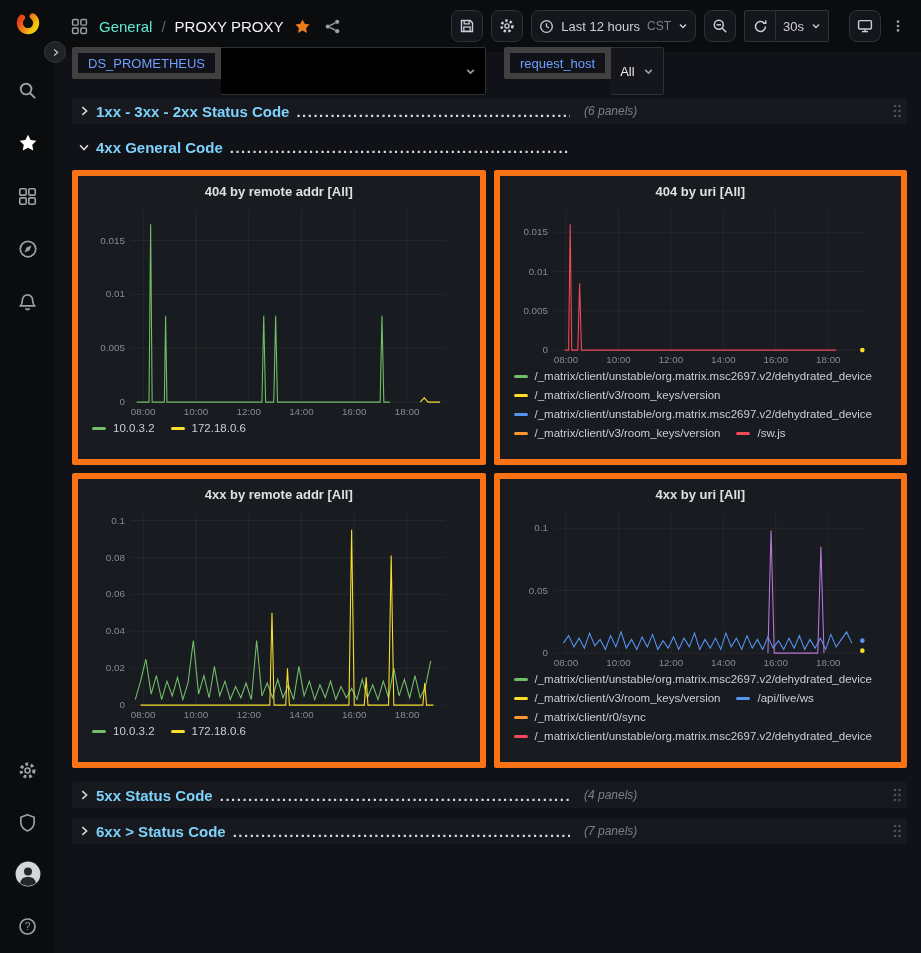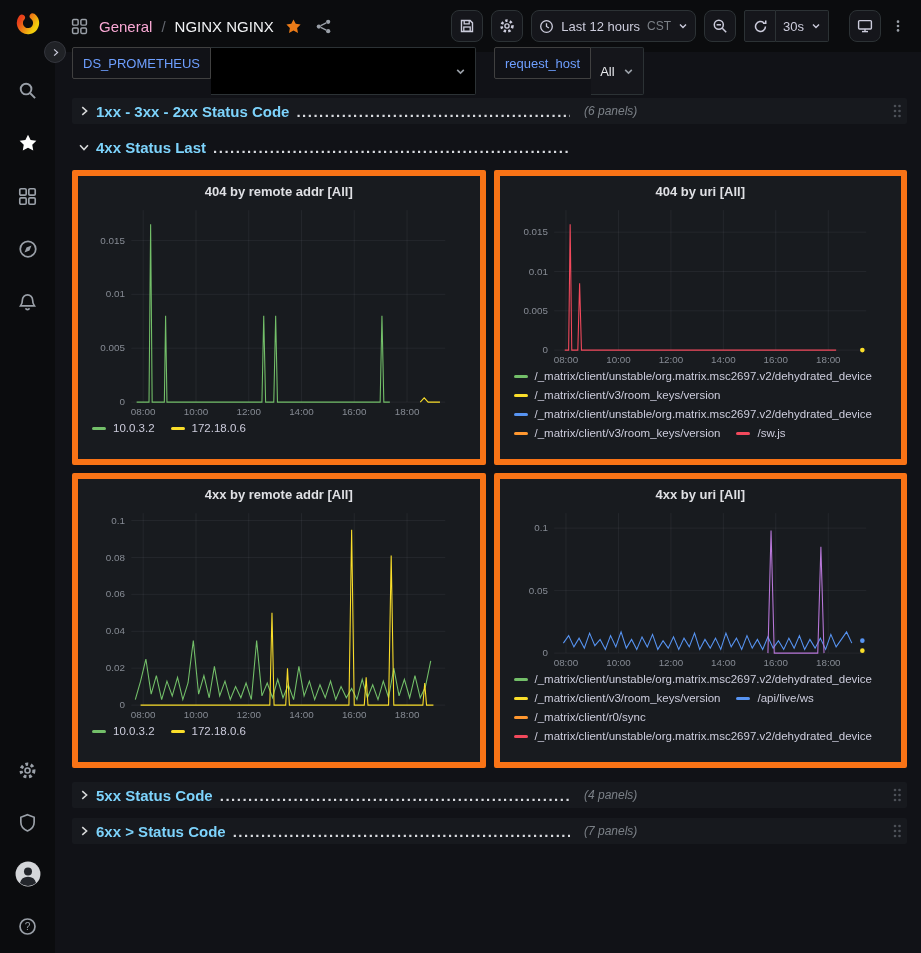--- a/index.html
+++ b/index.html
@@ -13,35 +13,35 @@
   .side-bottom{margin-top:auto;display:flex;flex-direction:column;align-items:center;gap:26px}
   .side-btn{background:none;border:none;color:#9aa0a8;display:flex;align-items:center;justify-content:center;cursor:pointer;width:26px;height:26px}
   .side-btn.active{color:#fff}
   .logo{margin-bottom:14px}
   .expand-toggle{position:absolute;left:44px;top:41px;width:22px;height:22px;border-radius:50%;background:#202226;border:1px solid #34363d;color:#ccccdc;display:flex;align-items:center;justify-content:center;cursor:pointer;z-index:9}
 
   
   .main{flex:1;display:flex;flex-direction:column;min-width:0}
   .navbar{height:52px;background:#0b0c0e;display:flex;align-items:center;padding:0 14px;gap:8px;flex:0 0 52px}
   .crumbs{display:flex;align-items:center;gap:9px;font-size:15px}
-  .crumb-section{color:#f9a8d4;cursor:pointer}
+  .crumb-section{color:#5eead4;cursor:pointer}
   .crumb-sep{color:#63666e}
   .crumb-title{color:#f2f3f5;font-weight:500;cursor:pointer}
   .icon-plain{background:none;border:none;color:#9aa0a8;display:flex;align-items:center;cursor:pointer;padding:2px}
   .nav-right{margin-left:auto;display:flex;align-items:center;gap:8px}
   .btn{height:32px;min-width:32px;display:inline-flex;align-items:center;justify-content:center;gap:7px;background:#15161b;border:1px solid #2c3235;border-radius:8px;color:#ccccdc;padding:0 7px;font-size:13px;cursor:pointer;font-family:inherit}
   .btn .tz{color:#7b8087;font-size:12px}
   .btn-group{display:flex}
   .btn-group .btn:first-child{border-radius:2px 0 0 2px}
   .btn-group .btn:last-child{border-radius:0 2px 2px 0;border-left:0}
 
   
   .subnav{height:38px;display:flex;align-items:center;gap:18px;padding:0 14px 0 17px;background:#111217;flex:0 0 38px}
   .var-group{display:flex;align-items:stretch}
-  .var-label{height:32px;display:flex;align-items:center;padding:0 10px;border:1px solid #404040;background:#111217;color:#6e9fff;font-size:13px;font-weight:500;border-radius:2px 0 0 2px;cursor:pointer;white-space:nowrap}
+  .var-label{height:32px;display:flex;align-items:center;padding:0 10px;border:6px solid #404040;background:#111217;color:#6e9fff;font-size:13px;font-weight:500;border-radius:2px 0 0 2px;cursor:pointer;white-space:nowrap}
   .var-value{height:48px;display:flex;align-items:center;gap:8px;padding:0 9px;border:1px solid #2c3235;border-left:0;background:#15161b;color:#e8e9ec;font-size:13px;border-radius:0 2px 2px 0;cursor:pointer}
   .var-value.redacted{width:265px;background:#000;justify-content:flex-end}
 
   
   .content{flex:1;overflow:hidden;padding:8px 14px 0 17px}
   .row{display:flex;align-items:center;height:26px;padding:0 5px;cursor:pointer;border-radius:2px}
   .row.collapsed{background:#17191e;margin-bottom:10px}
   .row.expanded{background:transparent;margin:4px 0 2px}
   .row .chev{color:#d8d9da;display:flex;margin-right:5px;flex:0 0 auto}
   .row-titlewrap{display:flex;align-items:baseline;width:474px;overflow:hidden}
@@ -153,21 +153,21 @@
         <span class="icon-plain">
           <svg width="17" height="17" viewBox="0 0 16 16">
             <rect x="1.5" y="1.5" width="5.2" height="5.2" rx="1" fill="none" stroke="currentColor" stroke-width="1.4"></rect>
             <rect x="9.3" y="1.5" width="5.2" height="5.2" rx="1" fill="none" stroke="currentColor" stroke-width="1.4"></rect>
             <rect x="1.5" y="9.3" width="5.2" height="5.2" rx="1" fill="none" stroke="currentColor" stroke-width="1.4"></rect>
             <rect x="9.3" y="9.3" width="5.2" height="5.2" rx="1" fill="none" stroke="currentColor" stroke-width="1.4"></rect>
           </svg>
         </span>
         <span class="crumb-section">General</span>
         <span class="crumb-sep">/</span>
-        <span class="crumb-title">NGINX NGINX</span>
+        <span class="crumb-title">PROXY PROXY</span>
         <button class="icon-plain" style="color:#eb7b18">
           <svg width="17" height="17" viewBox="0 0 16 16">
             <path d="M8 1.3l2.1 4.2 4.6.7-3.3 3.2.8 4.6L8 11.8 3.8 14l.8-4.6-3.3-3.2 4.6-.7z" fill="currentColor"></path>
           </svg>
         </button>
         <button class="icon-plain">
           <svg width="17" height="17" viewBox="0 0 16 16">
             <circle cx="12.4" cy="3.6" r="2" fill="currentColor"></circle>
             <circle cx="3.6" cy="8" r="2" fill="currentColor"></circle>
             <circle cx="12.4" cy="12.4" r="2" fill="currentColor"></circle>
@@ -286,21 +286,21 @@
         </span>
       </div>
 
       <div class="row expanded">
         <span class="chev">
           <svg width="14" height="14" viewBox="0 0 16 16">
               <path d="M3.5 6l4.5 5 4.5-5" fill="none" stroke="currentColor" stroke-width="1.8"></path>
             </svg>
         </span>
         <span class="row-titlewrap">
-          <span class="row-title">4xx Status Last</span>
+          <span class="row-title">4xx General Code</span>
           <span class="row-dots">..........................................................................................</span>
         </span>
       </div>
 
       <div class="panel-grid">
         <section class="panel">
           <div class="panel-title">404 by remote addr [All]</div>
           <div class="chart-box">
               <svg class="chart" viewBox="0 0 402 240">
                 <line class="gl" x1="40" x2="390" y1="222.0" y2="222.0"></line>

